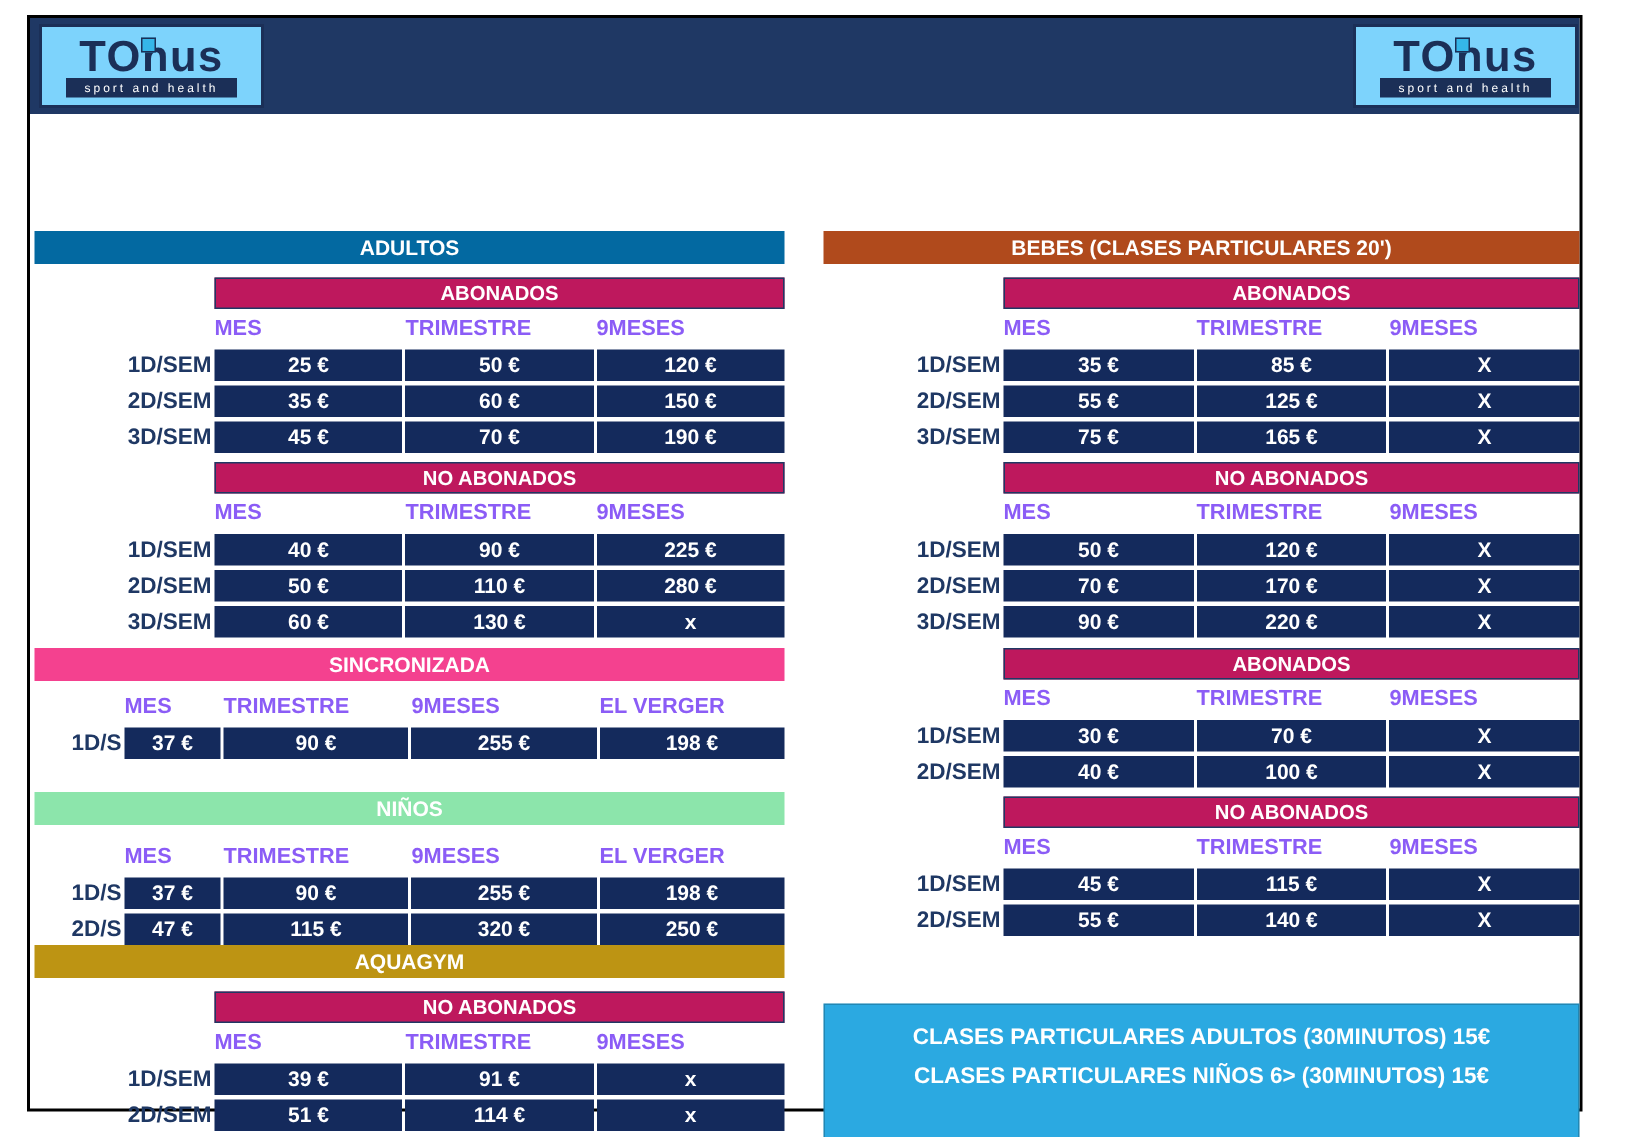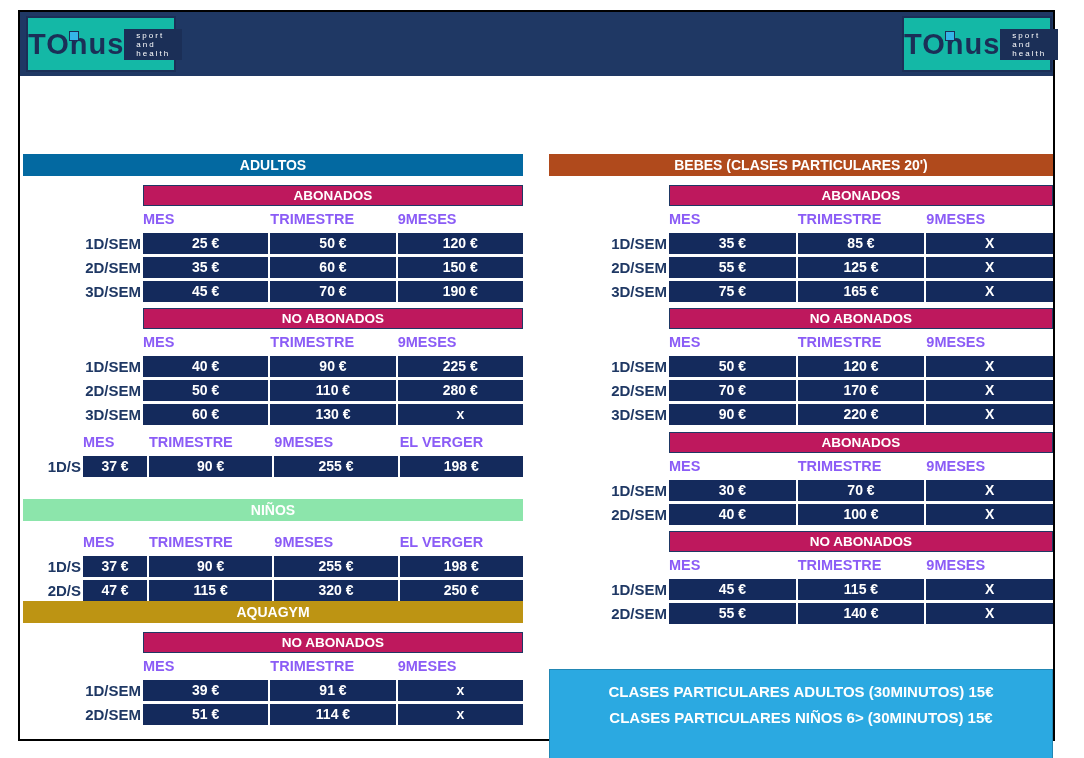--- a/index.html
+++ b/index.html
@@ -1,20 +1,20 @@
 <!DOCTYPE html>
 <html><head>
 <meta charset="utf-8">
 <style>
   html,body{margin:0;padding:0;background:#fff;}
   body{width:1084px;height:758px;position:relative;font-family:"Liberation Sans",sans-serif;overflow:hidden;}
   .sheet{position:absolute;left:18px;top:10px;width:1037px;height:731px;border:2px solid #000;box-sizing:border-box;background:#fff;}
   .topband{position:relative;height:64px;background:#1f3864;}
   .title{position:absolute;left:0;right:0;top:14px;text-align:center;color:#fff;font-size:22px;font-weight:bold;text-decoration:underline;letter-spacing:.5px;}
-  .logo-box{position:absolute;top:4px;width:150px;height:56px;background:#14b8a6;border:2px solid #1b2f57;box-sizing:border-box;display:flex;align-items:center;}
+  .logo-box{position:absolute;top:4px;width:150px;height:56px;background:#7dd3fc;border:2px solid #1b2f57;box-sizing:border-box;display:flex;flex-direction:column;align-items:center;justify-content:center;}
   .logo-left{left:6px;}
   .logo-right{right:1px;}
   .logo-word{position:relative;font-size:29px;font-weight:bold;color:#1b2f57;line-height:28px;letter-spacing:1px;}
   .logo-dot{position:absolute;left:41px;top:1px;width:8px;height:8px;background:#35b6e8;border:1px solid #1b2f57;}
   .logo-tag{background:#1b2f57;color:#fff;font-size:8px;letter-spacing:2px;padding:2px 12px;margin-top:0;line-height:9px;}
   .content{position:relative;height:665px;}
   .col{position:absolute;top:64px;}
   .col-left{left:3px;width:500px;}
   .col-right{left:529px;width:504px;}
   .sb{height:22px;line-height:22px;color:#fff;font-weight:bold;font-size:14px;text-align:center;}
@@ -88,20 +88,21 @@
         <div class="rowlabel">2D/SEM</div>
         <div class="cell">50 €</div>
         <div class="cell">110 €</div>
         <div class="cell">280 €</div>
         <div class="rowlabel">3D/SEM</div>
         <div class="cell">60 €</div>
         <div class="cell">130 €</div>
         <div class="cell">x</div>
       </div>
 
+      <div class="sb sb-sinc">SINCRONIZADA</div>
 
       <div class="t4 mt7">
         <div></div>
         <div class="colhead">MES</div>
         <div class="colhead">TRIMESTRE</div>
         <div class="colhead">9MESES</div>
         <div class="colhead">EL VERGER</div>
         <div class="rowlabel">1D/S</div>
         <div class="cell">37 €</div>
         <div class="cell">90 €</div>

